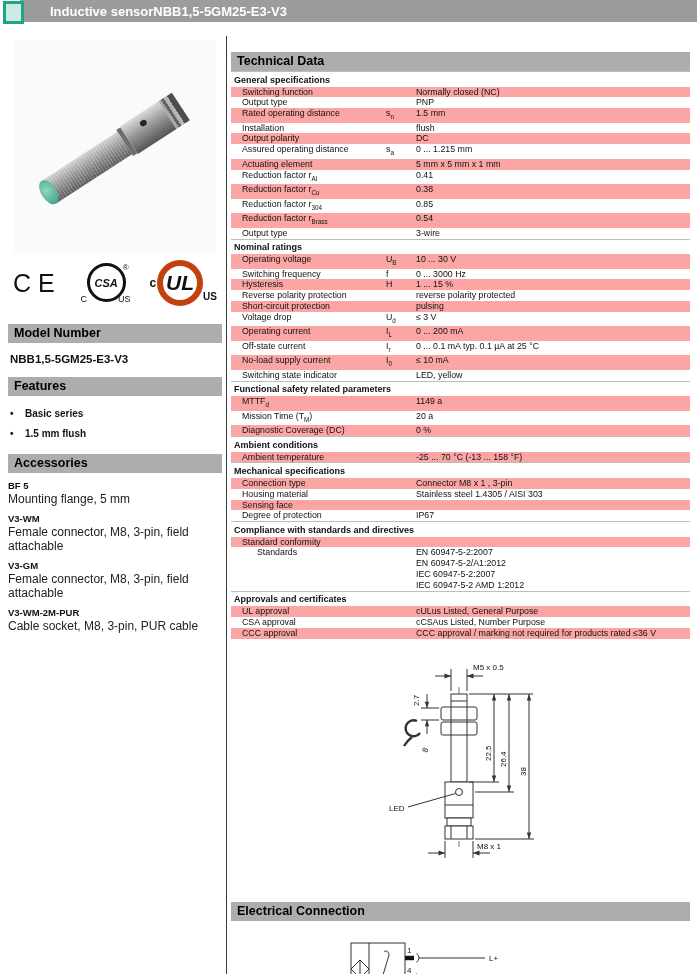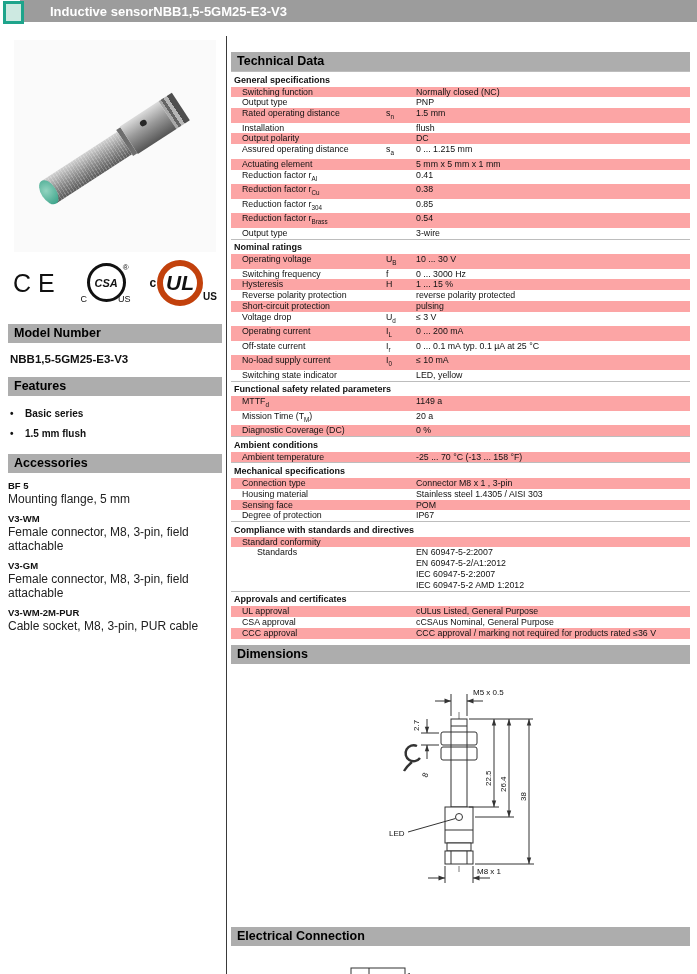--- a/index.html
+++ b/index.html
@@ -296,21 +296,20 @@
             <div class="t-val">Connector M8 x 1 , 3-pin</div>
           </div>
           <div class="t-row">
             <div class="t-label">Housing material</div>
             <div class="t-sym"></div>
             <div class="t-val">Stainless steel 1.4305 / AISI 303</div>
           </div>
           <div class="t-row alt">
             <div class="t-label">Sensing face</div>
             <div class="t-sym"></div>
-            <div class="t-val">POM</div>
           </div>
           <div class="t-row">
             <div class="t-label">Degree of protection</div>
             <div class="t-sym"></div>
             <div class="t-val">IP67</div>
           </div>
           <div class="t-sec">Compliance with standards and directives</div>
           <div class="t-row alt">
             <div class="t-label">Standard conformity</div>
             <div class="t-sym"></div>
@@ -328,30 +327,29 @@
           </div>
           <div class="t-sec">Approvals and certificates</div>
           <div class="t-row alt">
             <div class="t-label">UL approval</div>
             <div class="t-sym"></div>
             <div class="t-val">cULus Listed, General Purpose</div>
           </div>
           <div class="t-row">
             <div class="t-label">CSA approval</div>
             <div class="t-sym"></div>
-            <div class="t-val">cCSAus Nominal, General Purpose</div>
+            <div class="t-val">cCSAus Listed, Number Purpose</div>
           </div>
           <div class="t-row alt">
             <div class="t-label">CCC approval</div>
             <div class="t-sym"></div>
             <div class="t-val">CCC approval / marking not required for products rated ≤36 V</div>
           </div>
         </div>
 
-      <div class="hbar" style="margin-top:6px;">Dimensions</div>
       <div class="drawing">
         <svg width="240" height="235" viewBox="0 0 240 235">
 
           <line class="cl" x1="78" y1="38" x2="78" y2="198"></line>
 
           <g>
             <rect class="sfill" x="70" y="45" width="16" height="88"></rect>
             <line class="sline" x1="70" y1="52" x2="86" y2="52"></line>
             <rect class="sfill" x="60" y="58" width="36" height="13" rx="2"></rect>
             <line class="sline" x1="70" y1="58" x2="70" y2="71"></line>

